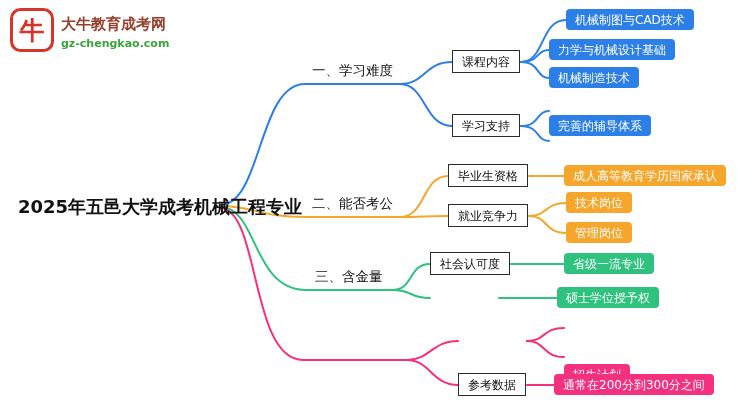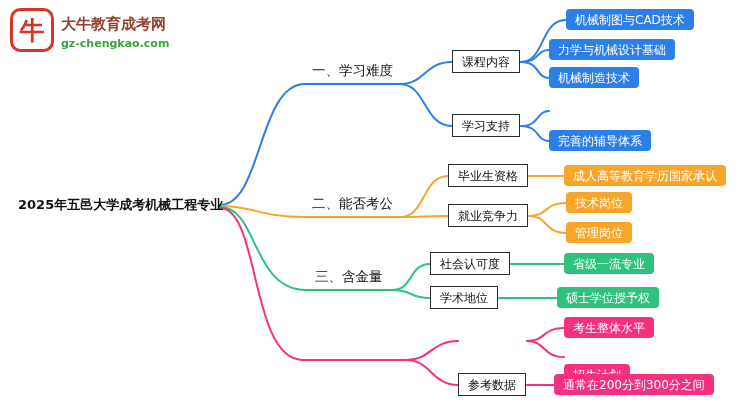--- a/index.html
+++ b/index.html
@@ -1,20 +1,20 @@
 <!DOCTYPE html>
 <html><head>
 <meta charset="utf-8">
 <style>
   html,body{margin:0;padding:0;background:#fff;}
   body{font-family:"DejaVu Sans","Liberation Sans",sans-serif;}
   .stage{position:relative;width:750px;height:410px;background:#fff;overflow:hidden;}
   svg.links{position:absolute;left:0;top:0;width:750px;height:410px;pointer-events:none;}
   .node{position:absolute;white-space:nowrap;line-height:1;}
-  .root{font-size:13px;font-weight:600;color:#111;}
+  .root{font-size:18px;font-weight:600;color:#111;}
   .blabel{font-size:13.5px;font-weight:400;color:#111;}
   .child{background:#fff;border:1.6px solid #2b2b2b;border-radius:0;
          padding:5px 9px 4px;font-size:12px;color:#111;}
   .leaf{border-radius:4px;padding:5px 9px 4px;font-size:12px;color:#fff;}
   .leaf-blue{background:var(--blue);}
   .leaf-orange{background:var(--orange);}
   .leaf-green{background:var(--green);}
   .leaf-pink{background:var(--pink);}
   :root{--blue:#2D7FE8;--orange:#F5A62B;--green:#2EC27E;--pink:#F5317F;}
   .logo{position:absolute;left:10px;top:8px;display:flex;align-items:center;gap:7px;}
@@ -80,31 +80,29 @@
 
   <div class="node blabel" style="left:312px;top:64px">一、学习难度</div>
   <div class="node blabel" style="left:312px;top:197px">二、能否考公</div>
   <div class="node blabel" style="left:315px;top:270px">三、含金量</div>
 
   <div class="node child" style="left:452px;top:50px">课程内容</div>
   <div class="node leaf leaf-blue" style="left:566px;top:9px">机械制图与CAD技术</div>
   <div class="node leaf leaf-blue" style="left:549px;top:39px">力学与机械设计基础</div>
   <div class="node leaf leaf-blue" style="left:549px;top:67px">机械制造技术</div>
   <div class="node child" style="left:452px;top:114px">学习支持</div>
-  <div class="node leaf leaf-blue" style="left:549px;top:130px">完善的辅导体系</div>
+  <div class="node leaf leaf-blue" style="left:549px;top:115px">完善的辅导体系</div>
 
   <div class="node child" style="left:448px;top:164px">毕业生资格</div>
   <div class="node leaf leaf-orange" style="left:564px;top:165px">成人高等教育学历国家承认</div>
   <div class="node child" style="left:448px;top:204px">就业竞争力</div>
   <div class="node leaf leaf-orange" style="left:566px;top:192px">技术岗位</div>
   <div class="node leaf leaf-orange" style="left:566px;top:222px">管理岗位</div>
 
   <div class="node child" style="left:430px;top:252px">社会认可度</div>
   <div class="node leaf leaf-green" style="left:564px;top:253px">省级一流专业</div>
-  <div class="node child" style="left:430px;top:286px">学术地位</div>
   <div class="node leaf leaf-green" style="left:557px;top:287px">硕士学位授予权</div>
 
-  <div class="node leaf leaf-pink" style="left:564px;top:317px">考生整体水平</div>
   <div class="node leaf leaf-pink" style="left:564px;top:364px">招生计划</div>
   <div class="node child" style="left:458px;top:373px">参考数据</div>
   <div class="node leaf leaf-pink" style="left:554px;top:374px">通常在200分到300分之间</div>
 
 </div>
 
 </body></html>

